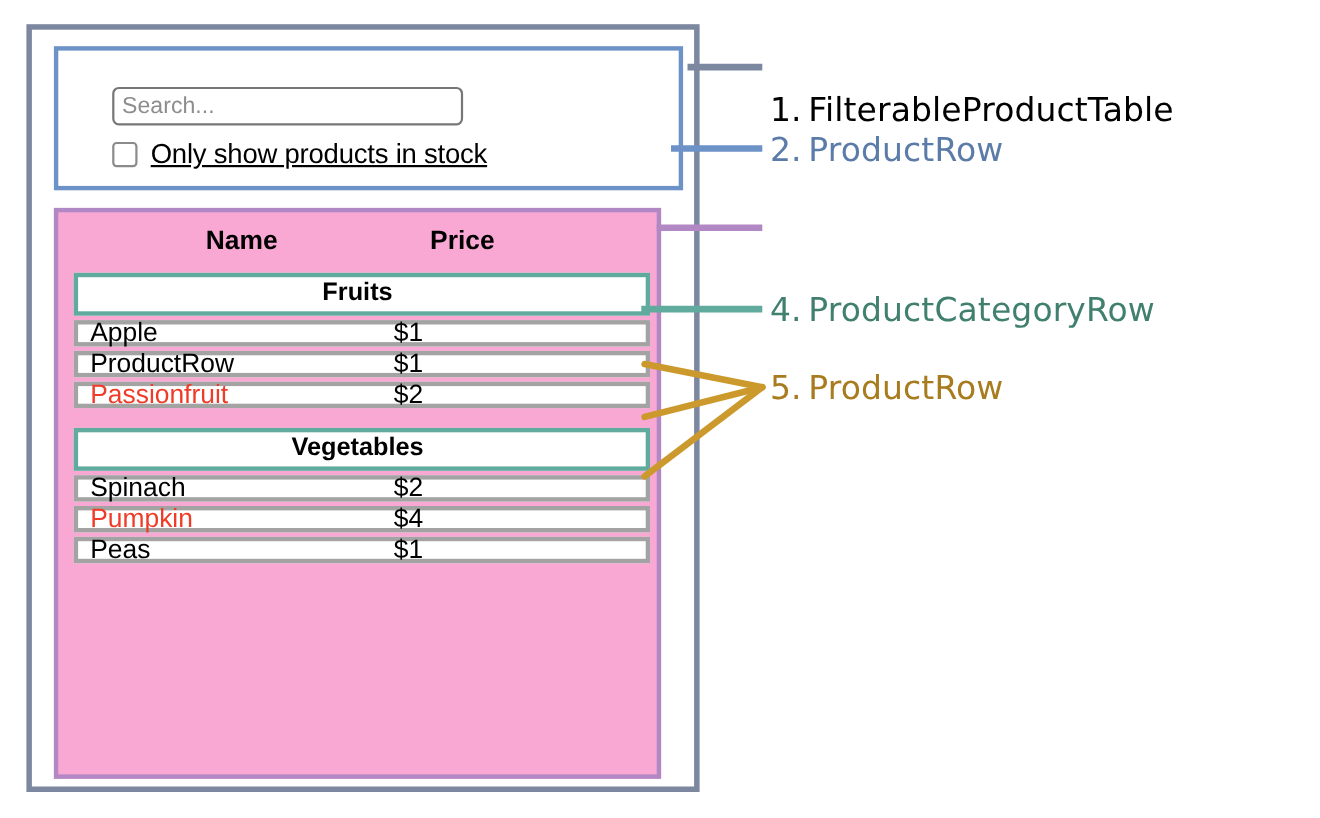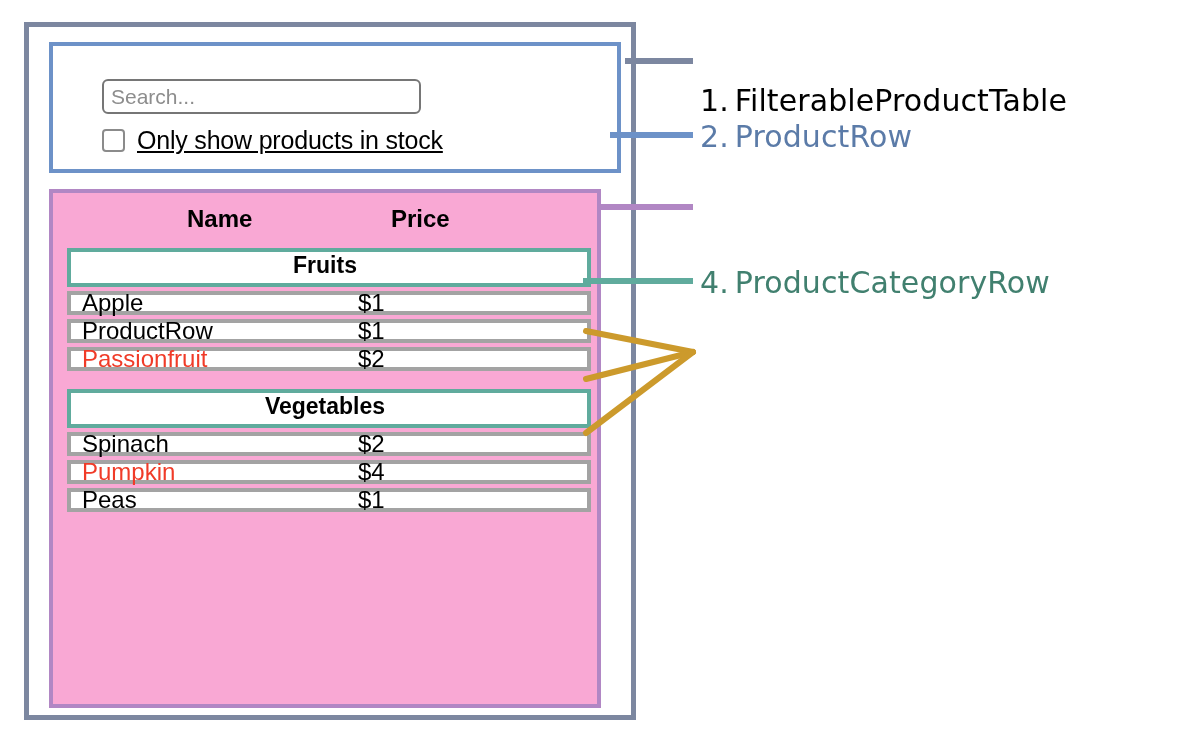--- a/index.html
+++ b/index.html
@@ -265,14 +265,17 @@
 
   <div class="annot-label" style="left:700px; top:119px; color:#5b7ba8;">
     <span class="num">2.</span><span>ProductRow</span>
   </div>
 
 
   <div class="annot-label" style="left:700px; top:265px; color:#41806f;">
     <span class="num">4.</span><span>ProductCategoryRow</span>
   </div>
 
+  <div class="annot-label" style="left:700px; top:336px; color:#a87b1e;">
+    <span class="num">5.</span><span>ProductRow</span>
+  </div>
 
 </div>
 
 </body></html>

